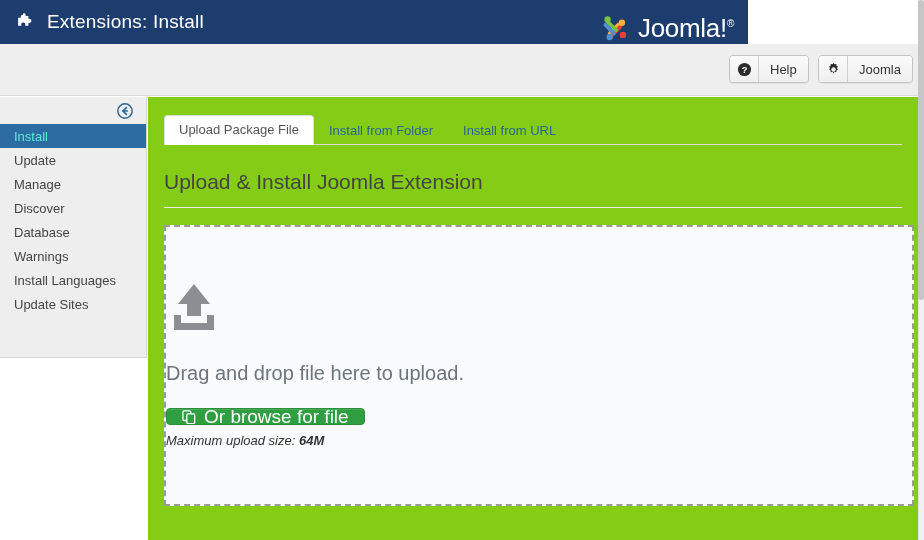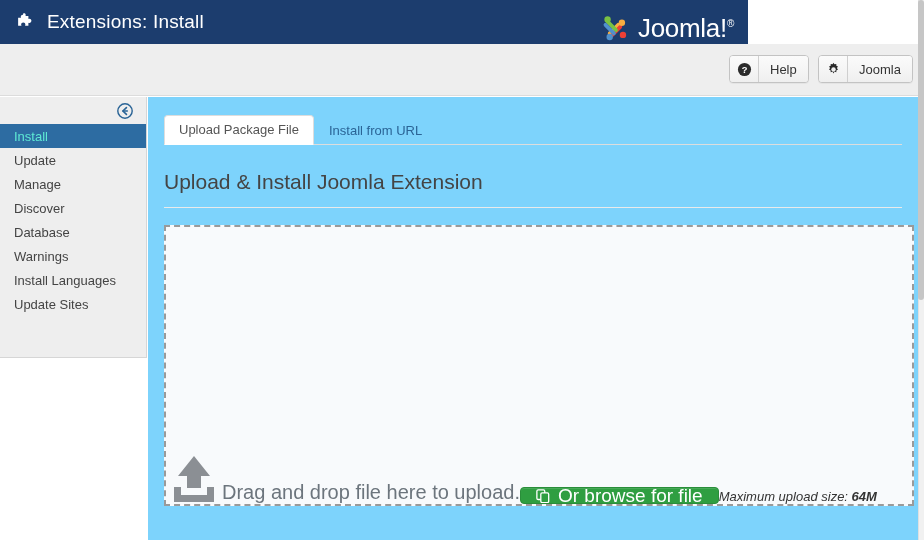--- a/index.html
+++ b/index.html
@@ -111,21 +111,21 @@
   }
   .side-item.active {
     background: #2d6ca2;
     color: #5eead4;
   }
 
   
   .main {
     position: absolute; top: 97px; left: 148px;
     width: 770px; height: 443px;
-    background: #7dd3fc;
+    background: #84cc16;
   }
   .tabs {
     position: relative;
     margin: 17px 0 0 16px;
     width: 738px;
     height: 31px;
     border-bottom: 1px solid #dddddd;
     display: flex; align-items: flex-end;
   }
   .tab {
@@ -155,22 +155,22 @@
     padding-bottom: 13px;
     border-bottom: 1px solid #eaeaea;
   }
   .dropzone {
     margin: 17px 0 0 16px;
     width: 750px;
     height: 281px;
     border: 2px dashed #9a9a9a;
     background: #f8fafc;
     display: flex;
-    flex-direction: row;
-    align-items: flex-end;
+    flex-direction: column;
+    align-items: flex-start;
   }
   .upload-icon { margin-top: 55px; width: 56px; height: 50px; display: block; }
   .drop-text {
     margin-top: 30px;
     font-size: 20px;
     color: #6c757d;
     font-weight: normal;
   }
   .browse-btn {
     margin-top: 23px;
@@ -298,20 +298,21 @@
         </li>
       <li class="side-item">
           <span>Update Sites</span>
         </li>
     </ul>
   </div>
 
   <div class="main">
     <div class="tabs">
       <div class="tab active"><span>Upload Package File</span></div>
+      <div class="tab"><span>Install from Folder</span></div>
       <div class="tab"><span>Install from URL</span></div>
     </div>
 
     <h2 class="section-title">Upload &amp; Install Joomla Extension</h2>
 
     <div class="dropzone">
       <span>
         <svg class="upload-icon" viewBox="0 0 56 50" xmlns="http://www.w3.org/2000/svg">
           <path fill="#8b8f94" d="M28 2 L44 22 H35 V34 H21 V22 H12 Z"></path>
           <path fill="#8b8f94" d="M8 33 H15 V41 H41 V33 H48 V48 H8 Z"></path>

